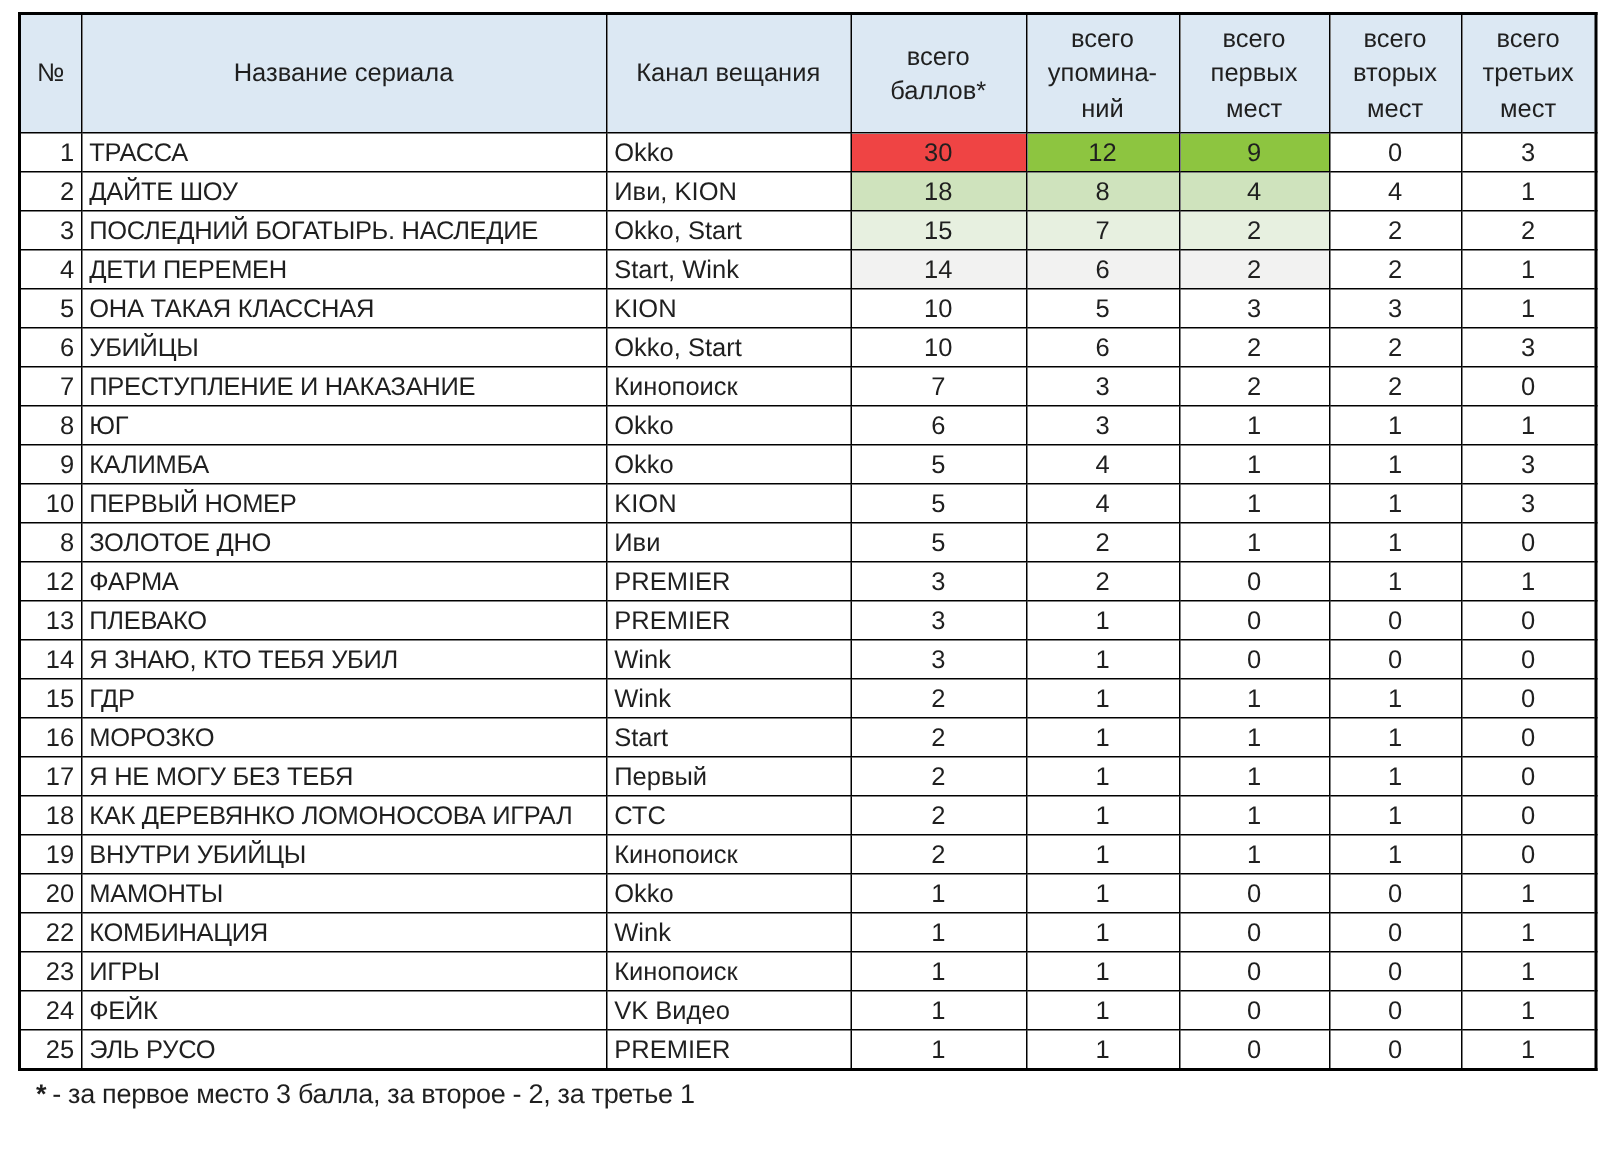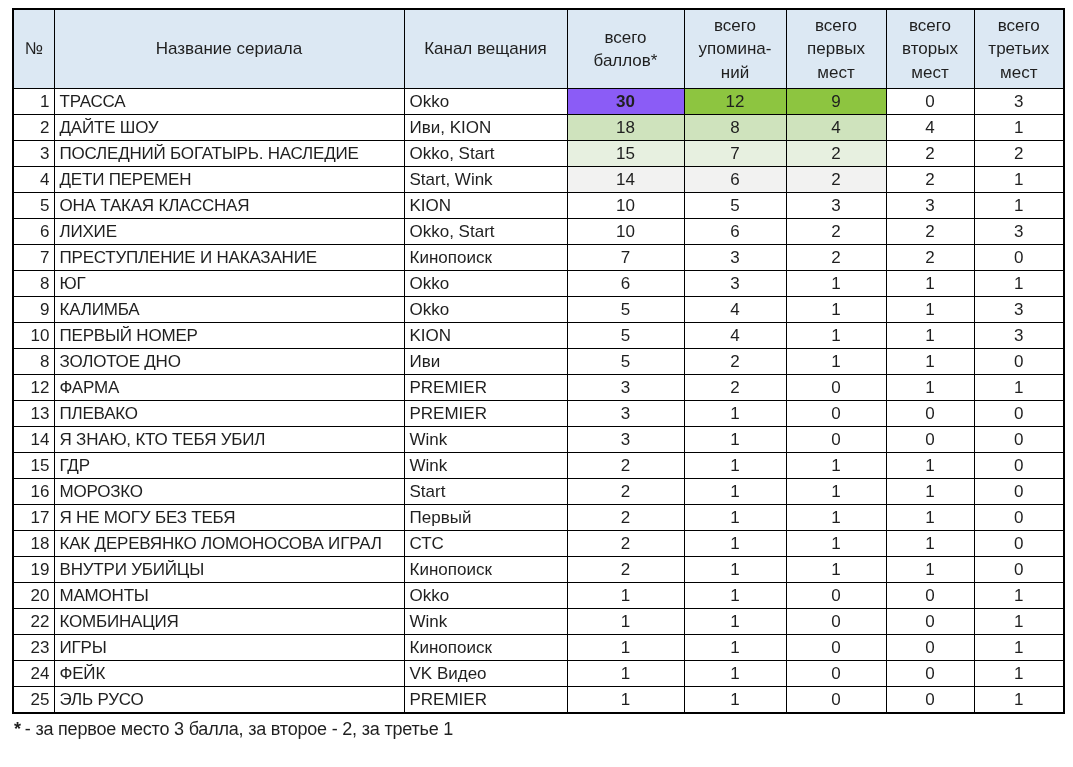--- a/index.html
+++ b/index.html
@@ -46,20 +46,21 @@
   }
   .rank-table td.num   { text-align: right;  padding-right: 4px; }
   .rank-table td.title { text-align: left;   letter-spacing: -0.2px; }
   .rank-table td.chan  { text-align: left; }
   .rank-table td.stat  { text-align: center; }
   .footnote {
     margin-top: 5px;
     padding-left: 2px;
     font-size: 18px;
     letter-spacing: -0.2px;
+    margin-left: 10px;
   }
   .footnote .marker {
     font-weight: 700;
     margin-right: 4px;
   }
 </style>
 </head>
 <body>
 
 <div class="page">
@@ -94,21 +95,21 @@
         <th>всего
 третьих
 мест</th>
       </tr>
     </thead>
     <tbody id="table-body">
         <tr>
       <td class="num">1</td>
       <td class="title">ТРАССА</td>
       <td class="chan">Okko</td>
-      <td class="stat" style="background: #8b5cf6; font-weight: bold;">30</td>
+      <td class="stat" style="background: #ef4444;">30</td>
       <td class="stat" style="background: rgb(141, 197, 64);">12</td>
       <td class="stat" style="background: rgb(141, 197, 64);">9</td>
       <td class="stat">0</td>
       <td class="stat">3</td>
     </tr>
         <tr>
       <td class="num">2</td>
       <td class="title">ДАЙТЕ ШОУ</td>
       <td class="chan">Иви, KION</td>
       <td class="stat" style="background: rgb(207, 227, 189);">18</td>
@@ -142,21 +143,21 @@
       <td class="title">ОНА ТАКАЯ КЛАССНАЯ</td>
       <td class="chan">KION</td>
       <td class="stat">10</td>
       <td class="stat">5</td>
       <td class="stat">3</td>
       <td class="stat">3</td>
       <td class="stat">1</td>
     </tr>
         <tr>
       <td class="num">6</td>
-      <td class="title">ЛИХИЕ</td>
+      <td class="title">УБИЙЦЫ</td>
       <td class="chan">Okko, Start</td>
       <td class="stat">10</td>
       <td class="stat">6</td>
       <td class="stat">2</td>
       <td class="stat">2</td>
       <td class="stat">3</td>
     </tr>
         <tr>
       <td class="num">7</td>
       <td class="title">ПРЕСТУПЛЕНИЕ И НАКАЗАНИЕ</td>

